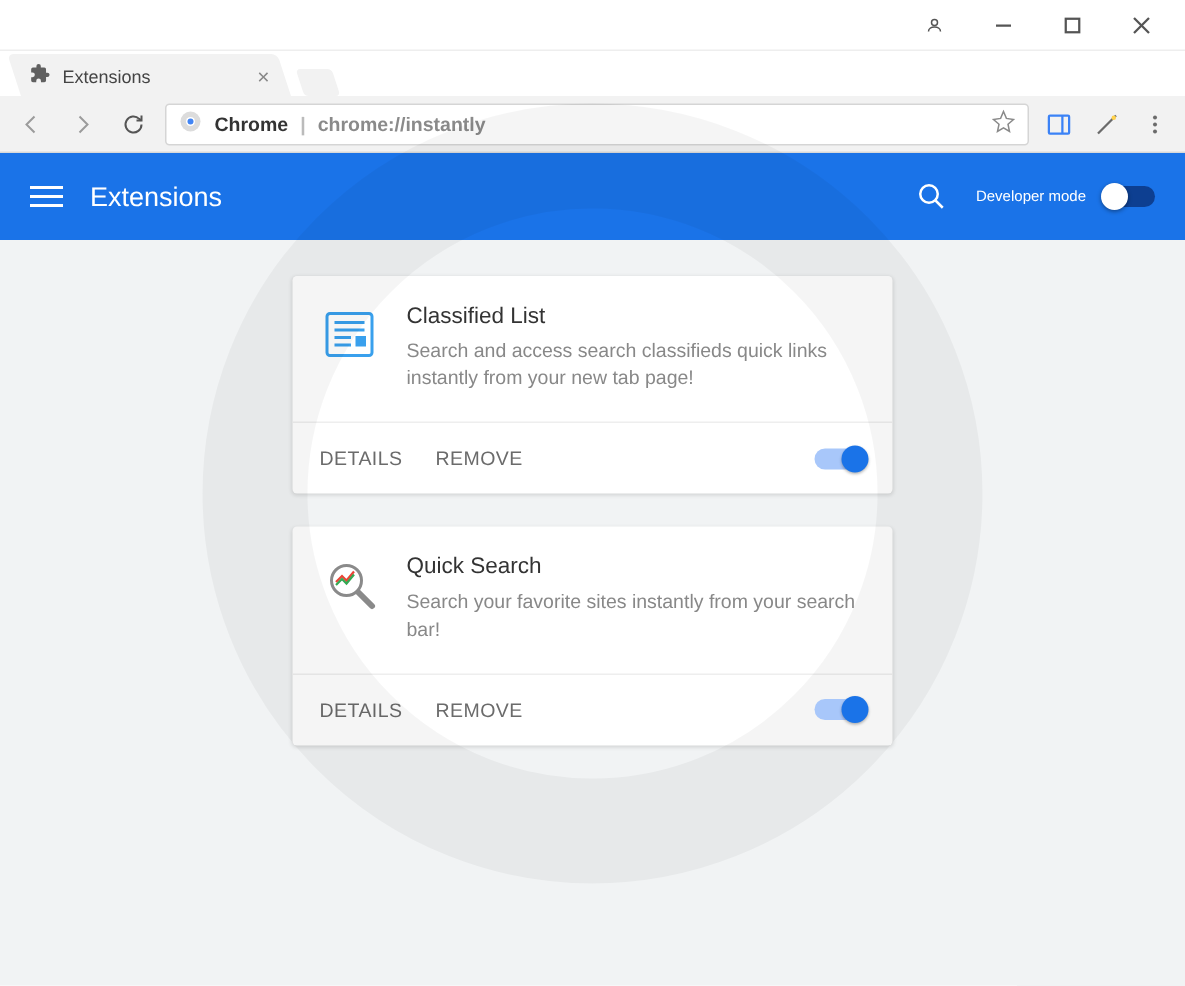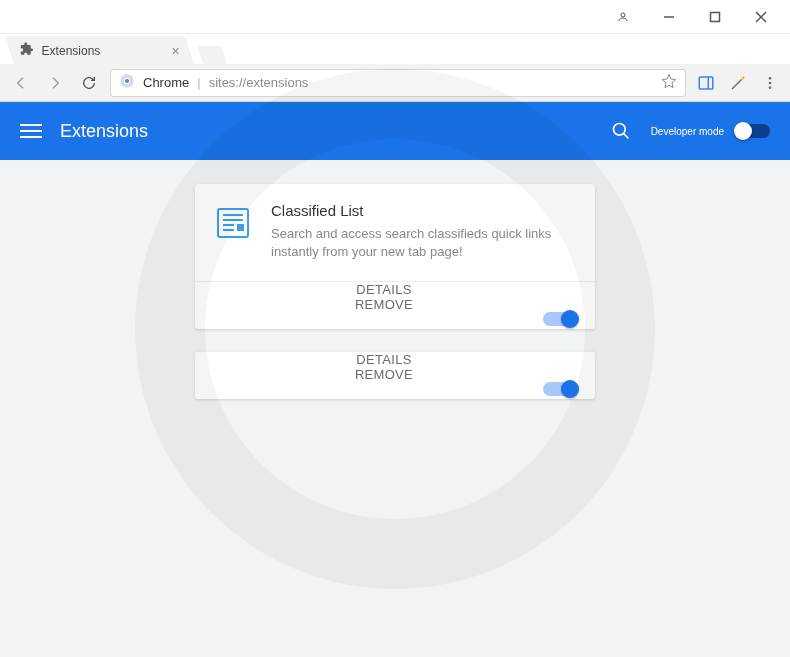--- a/index.html
+++ b/index.html
@@ -15,21 +15,21 @@
   .tab {
     height: 28px; min-width: 180px; background: #f2f2f2; border-top-left-radius: 4px; border-top-right-radius: 4px;
     display: flex; align-items: center; padding: 0 10px; font-size: 12px; color: #444;
     position: relative; transform: skewX(18deg); transform-origin: bottom left;
   }
   .tab-inner { transform: skewX(-18deg); display: flex; align-items: center; gap: 8px; width: 100%; }
   .tab-close { margin-left: auto; color: #888; font-size: 14px; line-height: 1; }
   .newtab { width: 24px; height: 18px; background: #f2f2f2; margin-left: 6px; border-radius: 3px; transform: skewX(18deg); }
 
   
-  .toolbar { height: 38px; background: #f2f2f2; display: flex; align-items: center; padding: 0 8px; gap: 8px; border-bottom: 1px solid #d9d9d9; }
+  .toolbar { height: 38px; background: #f2f2f2; display: flex; align-items: center; padding: 0 8px; gap: 8px; border-bottom: 1px solid #d9d9d9; font-weight: bold; }
   .navbtn { width: 26px; height: 26px; display: flex; align-items: center; justify-content: center; color: #9b9b9b; }
   .navbtn.enabled { color: #555; }
   .omnibox {
     flex: 1; height: 28px; background: #fff; border: 1px solid #d5d5d5; border-radius: 3px;
     display: flex; align-items: center; padding: 0 8px; gap: 8px; font-size: 13px;
   }
   .omni-origin { color: #333; }
   .omni-path { color: #8a8a8a; }
   .omni-star { margin-left: auto; color: #8a8a8a; }
   .toolicon { width: 24px; height: 24px; display: flex; align-items: center; justify-content: center; color: #6b6b6b; }
@@ -45,21 +45,21 @@
   .dev-toggle { width: 34px; height: 14px; background: #0d3f91; border-radius: 7px; position: relative; }
   .dev-toggle .knob { position: absolute; width: 18px; height: 18px; background: #fff; border-radius: 50%; top: -2px; left: -2px; box-shadow: 0 1px 3px rgba(0,0,0,0.4); }
 
   
   .content { background: #f1f3f4; padding: 24px 0 60px; min-height: 497px; }
   .card { width: 400px; margin: 0 auto 22px; background: #fff; border-radius: 3px; box-shadow: 0 1px 3px rgba(0,0,0,0.15); }
   .card-body { display: flex; padding: 18px 18px 20px; gap: 16px; justify-content: flex-end; }
   .ext-icon { width: 42px; height: 42px; flex-shrink: 0; display: flex; align-items: center; justify-content: center; }
   .ext-name { font-size: 15px; color: #333; margin-bottom: 6px; }
   .ext-desc { font-size: 13px; color: #888; line-height: 1.4; }
-  .card-actions { height: 48px; border-top: 1px solid #eee; display: flex; align-items: center; padding: 0 18px; flex-direction: column; }
+  .card-actions { height: 48px; border-top: 1px solid #eee; display: flex; align-items: center; padding: 0 18px; }
   .action { font-size: 13px; font-weight: 500; color: #6b6b6b; letter-spacing: 0.3px; margin-right: 22px; cursor: pointer; }
   .toggle { margin-left: auto; width: 34px; height: 14px; background: #a8c7fa; border-radius: 7px; position: relative; }
   .toggle .knob { position: absolute; width: 18px; height: 18px; background: #1a73e8; border-radius: 50%; top: -2px; right: -2px; box-shadow: 0 1px 2px rgba(0,0,0,0.3); }
 
   
   .wm { position: absolute; inset: 0; pointer-events: none; opacity: 0.04; display: flex; align-items: center; justify-content: center; }
   .wm .ring { width: 520px; height: 520px; border: 70px solid #000; border-radius: 50%; }
 </style>
 </head>
 <body>
@@ -129,21 +129,21 @@
   <div class="omnibox">
     <span>
       <svg width="16" height="16" viewBox="0 0 24 24">
           <circle cx="12" cy="12" r="10" fill="#dcdcdc"></circle>
           <circle cx="12" cy="12" r="4.5" fill="#fff"></circle>
           <circle cx="12" cy="12" r="3" fill="#4285f4"></circle>
         </svg>
     </span>
     <span class="omni-origin">Chrome</span>
     <span style="color:#bbb;">|</span>
-    <span class="omni-path">sites://extensions</span>
+    <span class="omni-path">chrome://instantly</span>
     <span class="omni-star">
       <svg width="16" height="16" viewBox="0 0 24 24" fill="none" stroke="currentColor" stroke-width="1.5">
           <path d="M12 2l2.9 6.9L22 10l-5.5 4.7L18 22l-6-3.7L6 22l1.5-7.3L2 10l7.1-1.1z"></path>
         </svg>
     </span>
   </div>
 
   <div class="toolicon" style="color:#3b82f6;">
     <svg width="18" height="18" viewBox="0 0 24 24" fill="none" stroke="currentColor" stroke-width="2">
         <rect x="3" y="4" width="18" height="16" rx="1"></rect>
@@ -207,20 +207,34 @@
     <div class="card-actions">
       <span class="action">DETAILS</span>
       <span class="action">REMOVE</span>
       <div class="toggle">
           <div class="knob"></div>
         </div>
     </div>
   </div>
 
   <div class="card">
+    <div class="card-body">
+      <div class="ext-icon">
+        <svg width="40" height="40" viewBox="0 0 40 40">
+            <circle cx="17" cy="17" r="10" fill="none" stroke="#8a8a8a" stroke-width="2"></circle>
+            <line x1="25" y1="25" x2="34" y2="34" stroke="#8a8a8a" stroke-width="4" stroke-linecap="round"></line>
+            <path d="M10 18 l4 -4 l3 3 l5 -6" fill="none" stroke="#ea4335" stroke-width="1.5"></path>
+            <path d="M10 20 l4 -4 l3 3 l5 -6" fill="none" stroke="#34a853" stroke-width="1.5"></path>
+          </svg>
+      </div>
+      <div>
+        <div class="ext-name">Quick Search</div>
+        <div class="ext-desc">Search your favorite sites instantly from your search bar!</div>
+      </div>
+    </div>
     <div class="card-actions">
       <span class="action">DETAILS</span>
       <span class="action">REMOVE</span>
       <div class="toggle">
           <div class="knob"></div>
         </div>
     </div>
   </div>
 
 </div>

